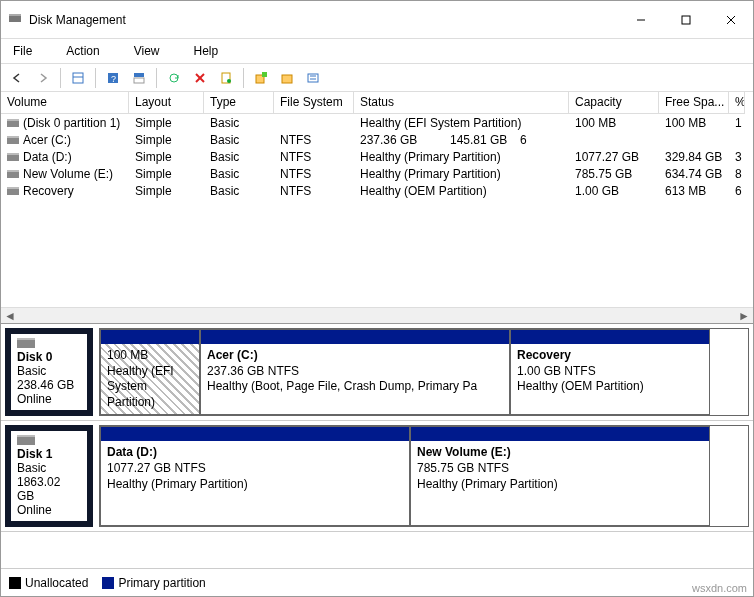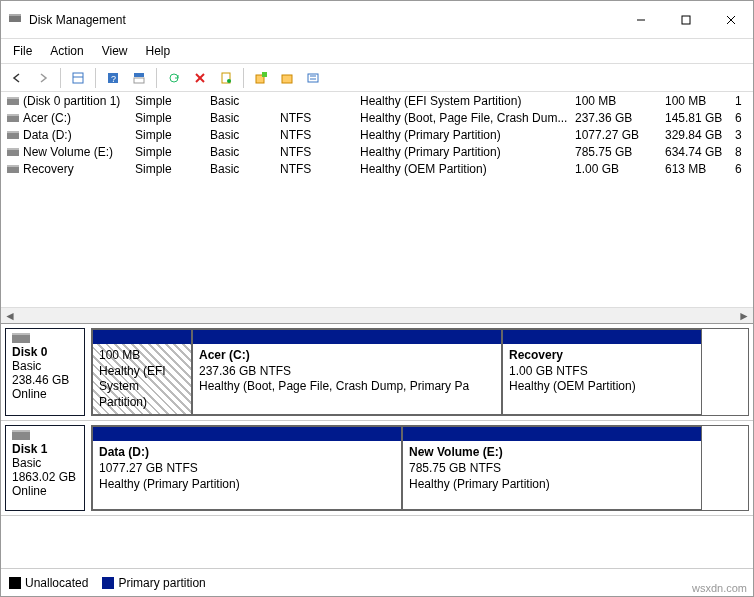--- a/index.html
+++ b/index.html
@@ -27,21 +27,21 @@
   .titlebar .icon { margin: 0 6px; }
   .titlebar .title { flex: 1; font-size: 12px; }
   .winbtns { display: flex; }
   .winbtn {
     width: 45px; height: 30px;
     display: flex; align-items: center; justify-content: center;
   }
   
   .menubar {
     display: flex;
-    gap: 2px;
+    gap: 18px;
     padding: 2px 4px;
     border-bottom: 1px solid #ddd;
   }
   .menuitem { padding: 3px 8px; }
   
   .toolbar {
     display: flex;
     align-items: center;
     height: 28px;
     padding: 0 4px;
@@ -103,23 +103,23 @@
     display: flex;
     flex-direction: column;
   }
   .disk-entry {
     display: flex;
     border-bottom: 1px solid #ccc;
     min-height: 95px;
     padding: 4px;
   }
   .disk-label {
-    width: 80px;
+    width: 88px;
     padding: 4px 6px;
-    border: 1px solid #0f172a;
+    border: 6px solid #0f172a;
     margin-right: 6px;
     display:flex; flex-direction:column;
     background:#fff;
   }
   .disk-label .dname { font-weight:bold; margin-top:2px;}
   .disk-map {
     flex: 1;
     display: flex;
     border: 1px solid #666;
     padding: 0;
@@ -266,37 +266,46 @@
   <div class="tbtn">
       <svg width="14" height="14">
         <rect x="2" y="3" width="10" height="8" fill="none" stroke="#3a76c4"></rect>
         <line x1="4" y1="5" x2="10" y2="5" stroke="#3a76c4"></line>
         <line x1="4" y1="8" x2="10" y2="8" stroke="#3a76c4"></line>
       </svg>
     </div>
 </div>
 
 <div class="vol-list">
+  <div class="vol-header">
+    <div class="col c-vol">Volume</div>
+    <div class="col c-lay">Layout</div>
+    <div class="col c-typ">Type</div>
+    <div class="col c-fs">File System</div>
+    <div class="col c-sta">Status</div>
+    <div class="col c-cap">Capacity</div>
+    <div class="col c-fr">Free Spa...</div>
+    <div class="col c-pct">%</div>
+  </div>
   <div class="vol-body" id="vol-body">
       <div class="vol-row">
         <div class="cell c-vol"><span class="disk-glyph"></span>(Disk 0 partition 1)</div>
         <div class="cell c-lay">Simple</div>
         <div class="cell c-typ">Basic</div>
         <div class="cell c-fs"></div>
         <div class="cell c-sta">Healthy (EFI System Partition)</div>
         <div class="cell c-cap">100 MB</div>
         <div class="cell c-fr">100 MB</div>
         <div class="cell c-pct">1</div>
       </div>
       <div class="vol-row">
         <div class="cell c-vol"><span class="disk-glyph"></span>Acer (C:)</div>
         <div class="cell c-lay">Simple</div>
         <div class="cell c-typ">Basic</div>
         <div class="cell c-fs">NTFS</div>
-        <div class="cell c-sta">Healthy (Boot, Page File, Crash Dum...</div>
         <div class="cell c-cap">237.36 GB</div>
         <div class="cell c-fr">145.81 GB</div>
         <div class="cell c-pct">6</div>
       </div>
       <div class="vol-row">
         <div class="cell c-vol"><span class="disk-glyph"></span>Data (D:)</div>
         <div class="cell c-lay">Simple</div>
         <div class="cell c-typ">Basic</div>
         <div class="cell c-fs">NTFS</div>
         <div class="cell c-sta">Healthy (Primary Partition)</div>

